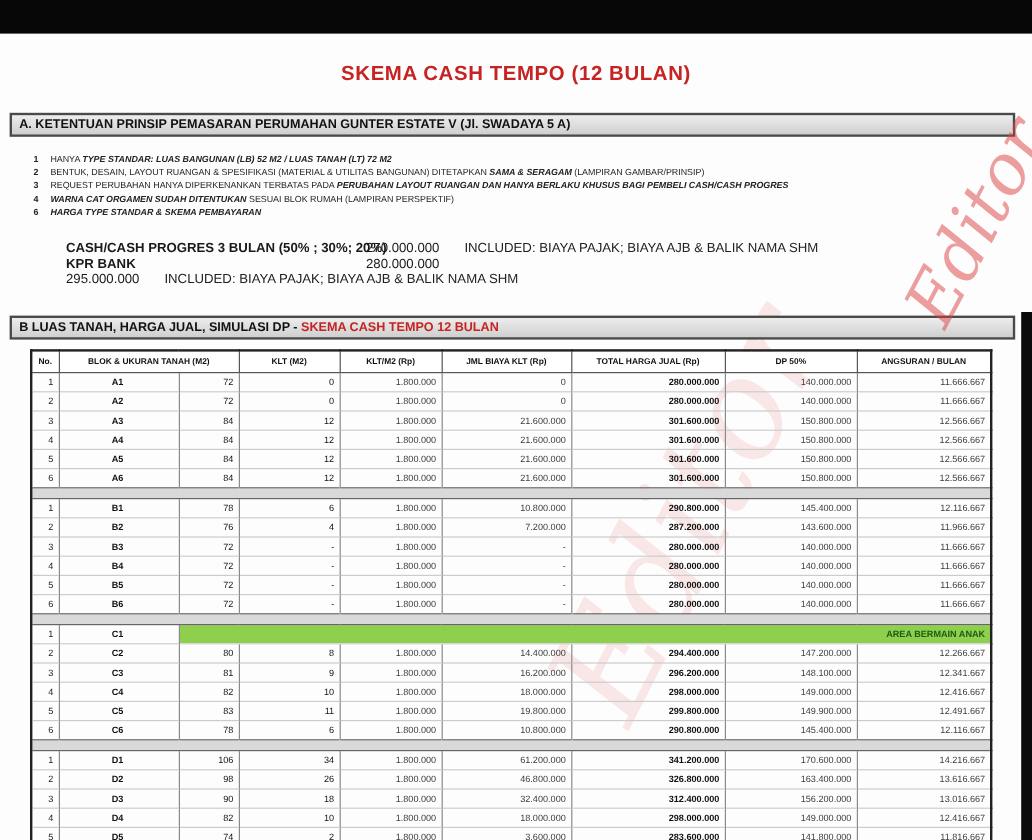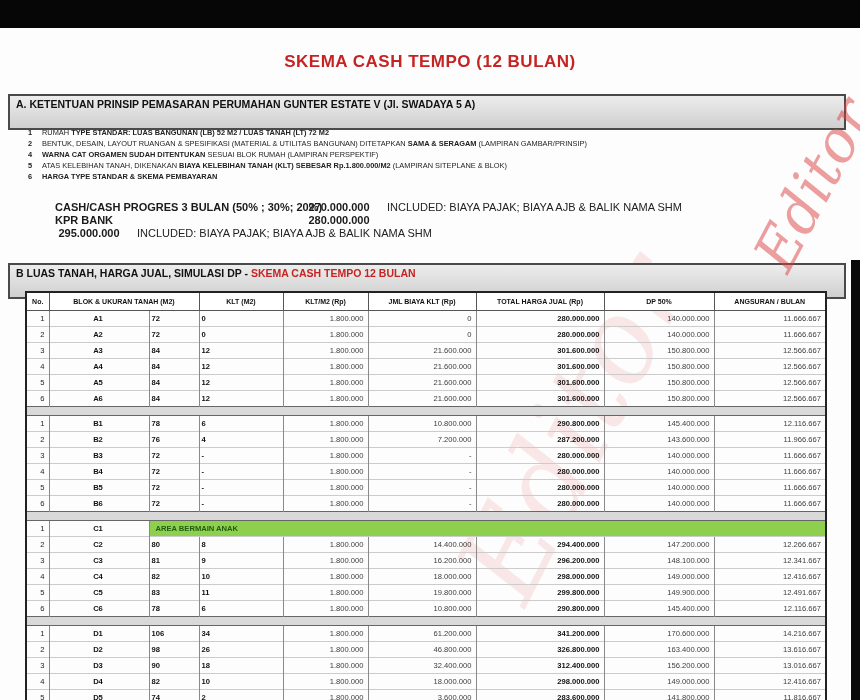--- a/index.html
+++ b/index.html
@@ -2,76 +2,76 @@
 <html><head>
 <meta charset="utf-8">
 <style>
   html,body{margin:0;padding:0;background:#fff;}
   #page{position:relative;width:860px;height:700px;background:#fdfdfd;overflow:hidden;
         font-family:"Liberation Sans",sans-serif;color:#1a1a1a;}
   .topbar{position:absolute;left:0;top:0;width:860px;height:28px;background:#060606;}
   .rightbar{position:absolute;left:851px;top:260px;width:9px;height:440px;background:#0a0a0a;}
   .title{position:absolute;left:0;top:52px;width:860px;text-align:center;
          font-size:17px;font-weight:bold;color:#c62323;letter-spacing:.5px;}
-  .secbar{position:absolute;left:8px;width:838px;height:36px;box-sizing:border-box;
+  .secbar{position:absolute;left:8px;width:838px;height:20px;box-sizing:border-box;
           background:linear-gradient(#ededed,#cfcfcf);border:2px solid #4a4a4a;
           font-size:10.5px;font-weight:bold;line-height:16px;padding-left:6px;color:#111;}
   #secA{top:94px;}
   #secB{top:263px;}
   .red{color:#c62323;}
   
   #terms{position:absolute;left:28px;top:127px;font-size:7.4px;line-height:11px;color:#222;}
   .term{white-space:nowrap;}
   .tnum{display:inline-block;width:14px;font-weight:bold;}
-  .b{font-weight:bold;}
+  .b{font-weight:bold;font-style:italic;}
   
   #payment{position:absolute;left:55px;top:201px;font-size:11px;line-height:13px;}
   .payrow{display:flex;white-space:nowrap;}
   .paylabel{width:250px;font-weight:bold;}
-  .payprice{width:68px;text-align:center;font-weight:bold;}
+  .payprice{width:68px;text-align:left;font-weight:normal;}
   .payinc{padding-left:14px;color:#222;}
   
   #tblwrap{position:absolute;left:25px;top:291px;}
   table{border-collapse:collapse;table-layout:fixed;width:800px;border:2px solid #222;}
   th{font-size:7px;font-weight:bold;height:17px;border:1px solid #555;background:#fff;
      text-align:center;padding:0 2px;color:#111;overflow:hidden;}
   td{font-size:7.6px;height:15px;border-left:1px solid #8a8a8a;border-top:1px solid #cccccc;
      padding:0 4px 0 2px;white-space:nowrap;overflow:hidden;color:#333;}
   td.c0{text-align:right;color:#222;}
   td.c1{text-align:center;font-weight:bold;color:#111;}
-  td.c2,td.c3{font-weight:bold;color:#111;}
+  td.c2,td.c3{text-align:right;font-weight:normal;color:#111;}
   td.c4,td.c5,td.c7,td.c8{text-align:right;color:#3c3c3c;}
   td.c6{text-align:right;font-weight:bold;color:#111;}
   tr.sep td{height:8px;background:#d9d9d9;border-top:1px solid #666;border-bottom:1px solid #666;}
   tr.green td{border-top:1px solid #666;}
-  td.greencell{background:#8ed04e;color:#1d5c12;font-weight:bold;text-align:left;padding-left:6px;}
+  td.greencell{background:#8ed04e;color:#1d5c12;font-weight:bold;text-align:right;padding-left:6px;}
   
   .wm{position:absolute;font-family:"DejaVu Serif",serif;font-style:italic;pointer-events:none;}
   #wm1{left:650px;top:10px;font-size:58px;color:rgba(219,62,62,0.50);transform:rotate(-62deg);transform-origin:left top;
        left:740px;top:250px;}
   #wm2{left:430px;top:560px;font-size:115px;color:rgba(238,152,152,0.22);transform:rotate(-63deg);transform-origin:left top;}
 </style>
 </head>
 <body>
 
 <div id="page">
   <div class="topbar"></div>
   <div class="rightbar"></div>
 
   <div class="wm" id="wm2">Editor</div>
 
   <div class="title">SKEMA CASH TEMPO (12 BULAN)</div>
 
   <div class="secbar" id="secA">A.  KETENTUAN PRINSIP PEMASARAN PERUMAHAN GUNTER ESTATE V (Jl. SWADAYA 5 A)</div>
 
   <div id="terms">
-      <div class="term"><span class="tnum">1</span><span><span>RUMAH </span><span class="b">TYPE STANDAR: LUAS BANGUNAN (LB) 52 M2 / LUAS TANAH (LT) 72 M2</span></span></div>
+      <div class="term"><span class="tnum">1</span><span><span>HANYA </span><span class="b">TYPE STANDAR: LUAS BANGUNAN (LB) 52 M2 / LUAS TANAH (LT) 72 M2</span></span></div>
       <div class="term"><span class="tnum">2</span><span><span>BENTUK, DESAIN, LAYOUT RUANGAN &amp; SPESIFIKASI (MATERIAL &amp; UTILITAS BANGUNAN) DITETAPKAN </span><span class="b">SAMA &amp; SERAGAM </span><span>(LAMPIRAN GAMBAR/PRINSIP)</span></span></div>
+      <div class="term"><span class="tnum">3</span><span><span>REQUEST PERUBAHAN HANYA DIPERKENANKAN TERBATAS PADA </span><span class="b">PERUBAHAN LAYOUT RUANGAN DAN HANYA BERLAKU KHUSUS BAGI PEMBELI CASH/CASH PROGRES</span></span></div>
       <div class="term"><span class="tnum">4</span><span><span class="b">WARNA CAT ORGAMEN SUDAH DITENTUKAN </span><span>SESUAI BLOK RUMAH (LAMPIRAN PERSPEKTIF)</span></span></div>
-      <div class="term"><span class="tnum">5</span><span><span>ATAS KELEBIHAN TANAH, DIKENAKAN </span><span class="b">BIAYA KELEBIHAN TANAH (KLT) SEBESAR Rp.1.800.000/M2 </span><span>(LAMPIRAN SITEPLANE &amp; BLOK)</span></span></div>
       <div class="term"><span class="tnum">6</span><span><span class="b">HARGA TYPE STANDAR &amp; SKEMA PEMBAYARAN</span></span></div>
     </div>
 
   <div id="payment">
       <div class="payrow">
         <span class="paylabel">CASH/CASH PROGRES 3 BULAN (50% ; 30%; 20%)</span>
         <span class="payprice">270.000.000</span>
         <span class="payinc">INCLUDED: BIAYA PAJAK; BIAYA AJB &amp; BALIK NAMA SHM</span>
       </div>
       <div class="payrow">

